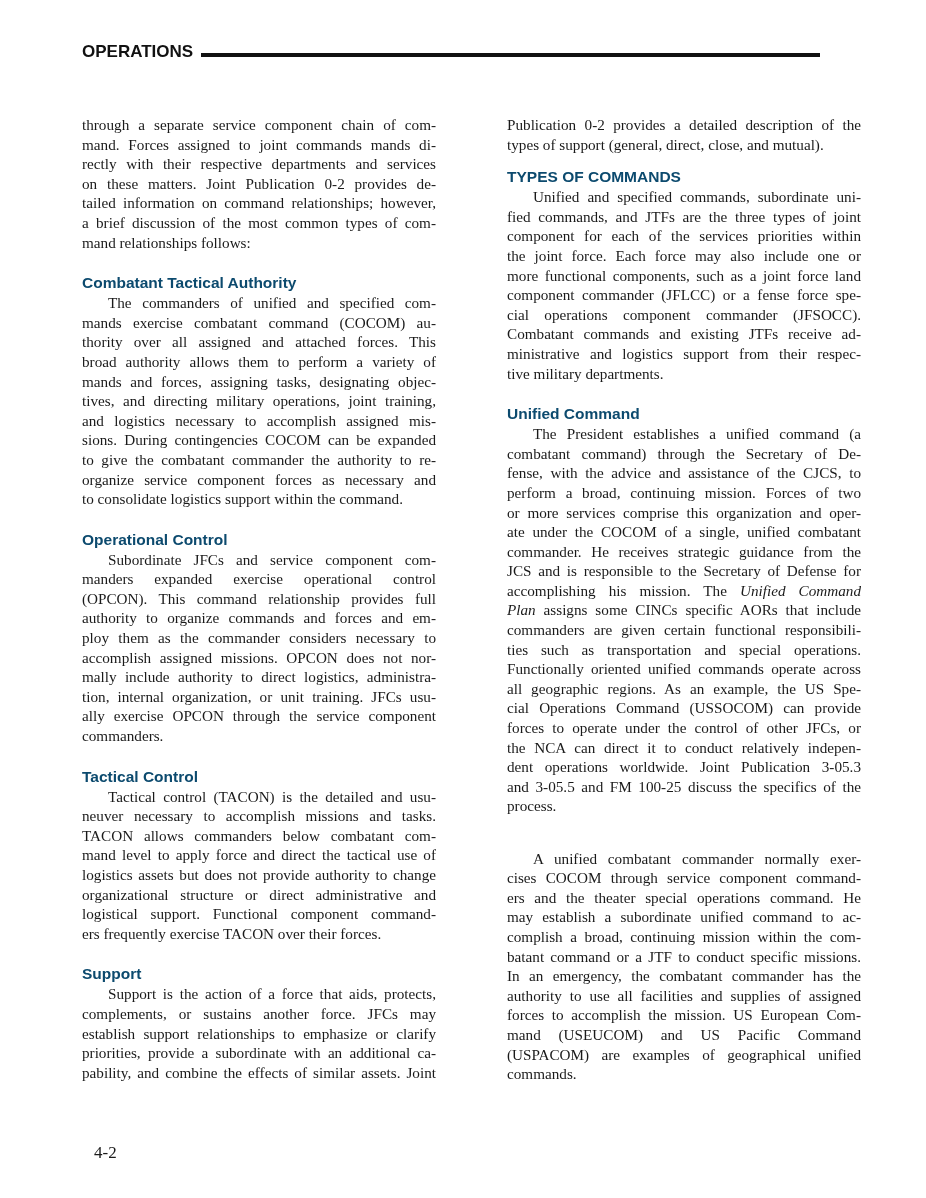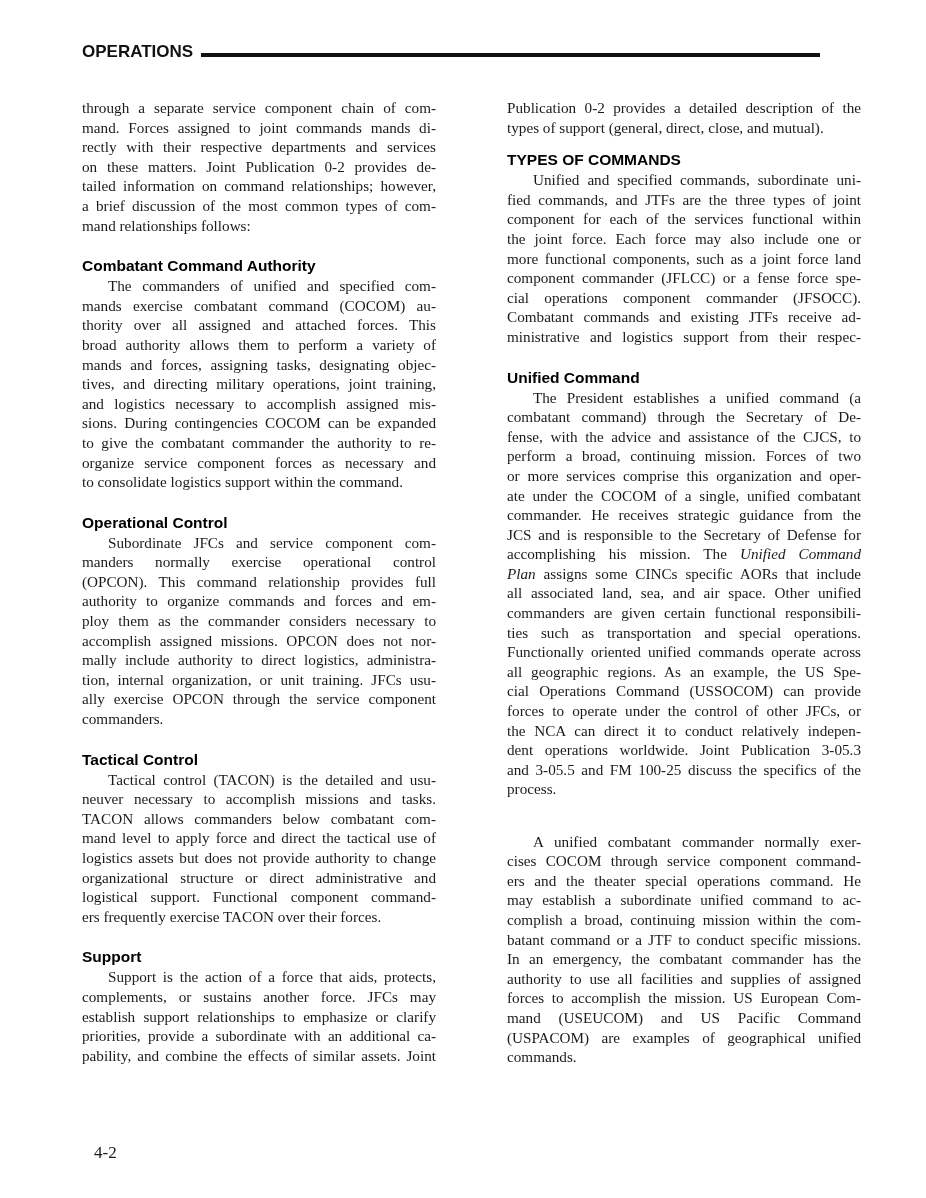--- a/index.html
+++ b/index.html
@@ -6,26 +6,26 @@
     body { width: 926px; height: 1198px; position: relative; overflow: hidden; color: #111; }
     .header {
       position: absolute; left: 82px; top: 40px; width: 738px; height: 24px;
       display: flex; align-items: center;
     }
     .header-title {
       font-family: "Liberation Sans", sans-serif; font-weight: bold; font-size: 17px;
       letter-spacing: 0px; color: #111; white-space: nowrap;
     }
     .header-rule { flex: 1; height: 4px; background: #111; margin-left: 8px; margin-top: 6px; }
-    .col { position: absolute; top: 98px; width: 354px; }
+    .col { position: absolute; top: 115px; width: 354px; }
     .col-left { left: 82px; }
     .col-right { left: 462px; margin-left: 45px; }
     .heading {
       font-family: "Liberation Sans", sans-serif; font-weight: bold; font-size: 15.5px;
-      line-height: 20px; height: 20px; color: #000000; white-space: nowrap;
+      line-height: 20px; height: 20px; color: #0c4a6e; white-space: nowrap;
     }
     .heading.caps { font-size: 15.5px; }
     .para {
       font-family: "Liberation Serif", serif; font-size: 15.2px; line-height: 19.6px;
       color: #1a1a1a;
     }
     .line {
       display: block; height: 19.6px; white-space: nowrap; text-align: justify;
       text-align-last: justify; overflow: hidden;
     }
@@ -53,40 +53,40 @@
       <span class="line">through a separate service component chain of com-</span>
       <span class="line">mand. Forces assigned to joint commands mands di-</span>
       <span class="line">rectly with their respective departments and services</span>
       <span class="line">on these matters.  Joint Publication 0-2 provides de-</span>
       <span class="line">tailed information on command relationships; however,</span>
       <span class="line">a brief discussion of the most common types of com-</span>
       <span class="line last">mand relationships follows:</span>
     </div>
   <div class="gap-lg"></div>
 
-  <div class="heading">Combatant Command Authority</div>
+  <div class="heading">Combatant Tactical Authority</div>
   <div class="para">
       <span class="line indent">The commanders of unified and specified com-</span>
       <span class="line">mands exercise combatant command (COCOM) au-</span>
       <span class="line">thority over all assigned and attached forces.  This</span>
       <span class="line">broad authority allows them to perform a variety of</span>
       <span class="line">mands and forces, assigning tasks, designating objec-</span>
       <span class="line">tives, and directing military operations, joint training,</span>
       <span class="line">and logistics necessary to accomplish assigned mis-</span>
       <span class="line">sions. During contingencies COCOM can be expanded</span>
       <span class="line">to give the combatant commander the authority to re-</span>
       <span class="line">organize service component forces as necessary and</span>
       <span class="line last">to consolidate logistics support within the command.</span>
     </div>
   <div class="gap-lg"></div>
 
   <div class="heading">Operational Control</div>
   <div class="para">
       <span class="line indent">Subordinate JFCs and service component com-</span>
-      <span class="line">manders normally exercise operational control</span>
+      <span class="line">manders expanded exercise operational control</span>
       <span class="line">(OPCON).  This command relationship provides full</span>
       <span class="line">authority to organize commands and forces and em-</span>
       <span class="line">ploy them as the commander considers necessary to</span>
       <span class="line">accomplish assigned missions.  OPCON does not nor-</span>
       <span class="line">mally include authority to direct logistics, administra-</span>
       <span class="line">tion, internal organization, or unit training.  JFCs usu-</span>
       <span class="line">ally exercise OPCON through the service component</span>
       <span class="line last">commanders.</span>
     </div>
   <div class="gap-lg"></div>
@@ -118,46 +118,46 @@
   <div class="para">
       <span class="line">Publication 0-2 provides a detailed description of the</span>
       <span class="line last">types of support (general, direct, close, and mutual).</span>
     </div>
   <div class="gap-sm"></div>
 
   <div class="heading caps">TYPES OF COMMANDS</div>
   <div class="para">
       <span class="line indent">Unified and specified commands, subordinate uni-</span>
       <span class="line">fied commands, and JTFs are the three types of joint</span>
-      <span class="line">component for each of the services functional within</span>
+      <span class="line">component for each of the services priorities within</span>
       <span class="line">the joint force.  Each force may also include one or</span>
       <span class="line">more functional components, such as a joint force land</span>
       <span class="line">component commander (JFLCC) or a fense force spe-</span>
       <span class="line">cial operations component commander (JFSOCC).</span>
       <span class="line">Combatant commands and existing JTFs receive ad-</span>
       <span class="line">ministrative and logistics support from their respec-</span>
+      <span class="line last">tive military departments.</span>
     </div>
   <div class="gap-lg"></div>
 
   <div class="heading">Unified Command</div>
   <div class="para">
     <div>
         <span class="line indent">The President establishes a unified command (a</span>
         <span class="line">combatant command) through the Secretary of De-</span>
         <span class="line">fense, with the advice and assistance of the CJCS, to</span>
         <span class="line">perform a broad, continuing mission.  Forces of two</span>
         <span class="line">or more services comprise this organization and oper-</span>
         <span class="line">ate under the COCOM of a single, unified combatant</span>
         <span class="line">commander.  He receives strategic guidance from the</span>
         <span class="line">JCS and is responsible to the Secretary of Defense for</span>
       </div>
     <span class="line"><span>accomplishing his mission.  The </span><em>Unified Command</em></span>
     <span class="line"><em>Plan</em><span> assigns some CINCs specific AORs that include</span></span>
     <div>
-        <span class="line">all associated land, sea, and air space.  Other unified</span>
         <span class="line">commanders are given certain functional responsibili-</span>
         <span class="line">ties such as transportation and special operations.</span>
         <span class="line">Functionally oriented unified commands operate across</span>
         <span class="line">all geographic regions.  As an example, the US Spe-</span>
         <span class="line">cial Operations Command (USSOCOM) can provide</span>
         <span class="line">forces to operate under the control of other JFCs, or</span>
         <span class="line">the NCA can direct it to conduct relatively indepen-</span>
         <span class="line">dent operations worldwide.  Joint Publication 3-05.3</span>
         <span class="line">and 3-05.5 and FM 100-25 discuss the specifics of the</span>
         <span class="line last">process.</span>

